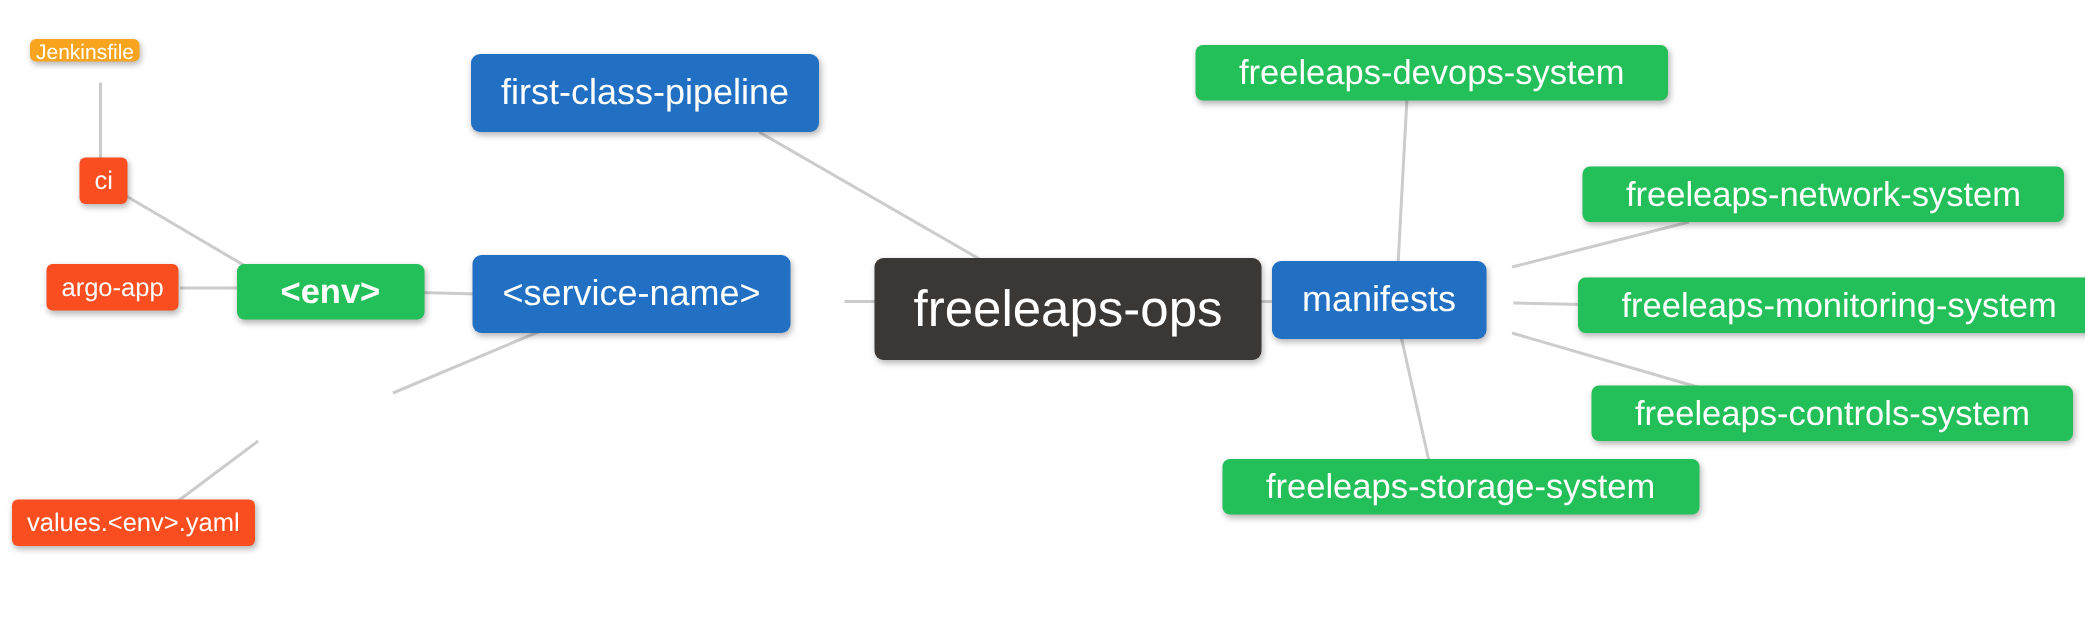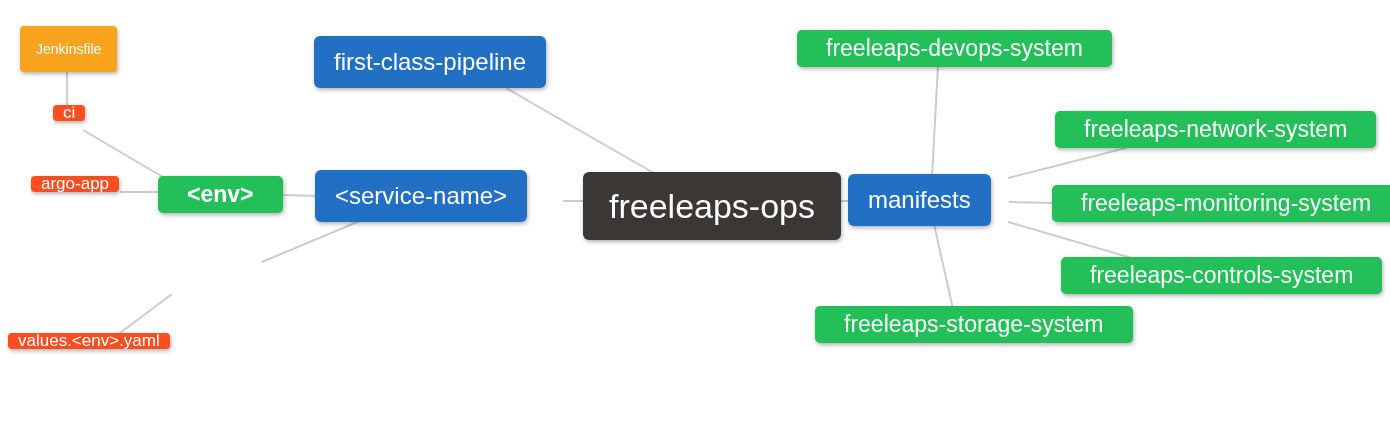--- a/index.html
+++ b/index.html
@@ -53,29 +53,29 @@
   .l2 {
     background: var(--level2, #23bf58);
     font-size: 23px;
     height: 37px;
     padding: 0 29px;
     border-radius: 5px;
   }
   .l3 {
     background: var(--level3, #fa4e21);
     font-size: 17px;
-    height: 16px;
+    height: 31px;
     padding: 0 10px;
     border-radius: 4px;
   }
   .l4 {
     background: var(--level4, #f9a41e);
     font-size: 14px;
-    height: 46px;
-    padding: 0 16px;
+    height: 15px;
+    padding: 0 4px;
     border-radius: 4px;
   }
   
   #n-jenkinsfile        { left: 20px;   top: 26px;  }
   #n-ci                 { left: 53px;   top: 105px; }
   #n-argo-app           { left: 31px;   top: 176px; }
   #n-env                { left: 158px;  top: 176px; font-weight: bold; }
   #n-helm-pkg           { left: 146px;  top: 258px; }
   #n-values-env-yaml    { left: 8px;    top: 333px; }
   #n-first-class-pipeline { left: 314px; top: 36px; }

